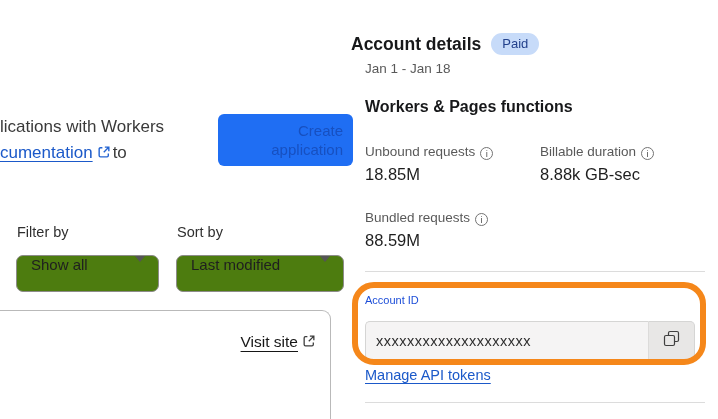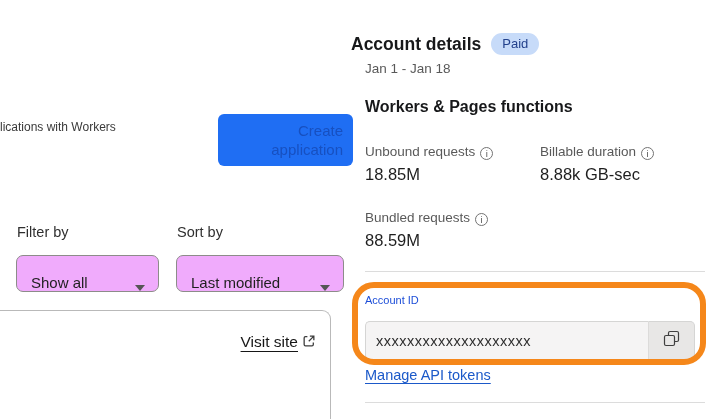--- a/index.html
+++ b/index.html
@@ -3,35 +3,35 @@
 <meta charset="utf-8">
 <style>
   html,body{margin:0;padding:0;background:#fff;}
   .screen{
     position:relative;width:718px;height:419px;background:#ffffff;overflow:hidden;
     font-family:"Liberation Sans", sans-serif;color:#1f1f1f;
   }
   .abs{position:absolute;}
 
   
-  .intro{left:0;top:114px;font-size:12px;line-height:26px;color:#3a3a3a;white-space:nowrap;}
+  .intro{left:0;top:114px;font-size:17px;line-height:26px;color:#3a3a3a;white-space:nowrap;}
   .intro a{color:var(--link-blue,#1b59c9);text-decoration:underline;text-underline-offset:3px;}
   .ext-icon{display:inline-block;vertical-align:-1px;margin:0 2px 0 4px;}
 
   .create-btn{
     left:218px;top:114px;width:135px;height:52px;border:none;border-radius:6px;
     background:var(--accent-blue,#1f6ef3);color:#1750c0;font-size:15px;line-height:19px;
     display:flex;align-items:center;justify-content:center;text-align:right;padding:0 10px;
     font-family:inherit;cursor:pointer;box-sizing:border-box;
   }
 
   .ctl-label{font-size:14.5px;color:#2f2f2f;}
   .select{
-    height:37px;border:1px solid #8d8c8a;border-radius:7px;background:#f0abfc;
-    display:flex;align-items:flex-end;justify-content:space-between;
+    height:37px;border:1px solid #8d8c8a;border-radius:7px;background:#4d7c0f;
+    display:flex;align-items:flex-start;justify-content:space-between;
     padding:0 13px 0 14px;font-size:15px;color:#1f1f1f;box-sizing:border-box;cursor:pointer;
   }
   .caret{width:0;height:0;border-left:5px solid transparent;border-right:5px solid transparent;border-top:6px solid #555;margin-left:10px;}
 
   .card{
     left:0;top:310px;width:330px;height:110px;background:#fff;
     border-top:1px solid #b9b9b9;border-right:1px solid #b9b9b9;border-top-right-radius:9px;
   }
   .visit-row{position:absolute;top:22px;left:0;width:318px;text-align:right;font-size:15.5px;white-space:nowrap;}
   .visit-row a{color:#161616;text-decoration:underline;text-underline-offset:4px;}
@@ -76,20 +76,26 @@
   .manage-link{left:365px;top:367px;font-size:14.5px;text-align:center;}
   .manage-link a{color:var(--link-blue,#1b59c9);text-decoration:underline;text-underline-offset:3px;}
 </style>
 </head>
 <body>
 
 <div class="screen">
 
   <div class="abs intro">
     <div>lications with Workers</div>
+    <div>
+      <a href="#">cumentation</a><span class="ext-icon"><svg width="14" height="14" viewBox="0 0 13 13">
+            <path d="M5 2.5 H3.2 C2.5 2.5 2 3 2 3.7 V9.8 C2 10.5 2.5 11 3.2 11 H9.3 C10 11 10.5 10.5 10.5 9.8 V8" fill="none" stroke="#2464d2" stroke-width="1.3"></path>
+            <path d="M7.3 2 H11 V5.7 M10.8 2.2 L6.3 6.7" fill="none" stroke="#2464d2" stroke-width="1.3"></path>
+          </svg></span><span>to</span>
+    </div>
   </div>
 
   <button class="abs create-btn">Create application</button>
 
   <div class="abs ctl-label" style="left:17px;top:224px;">Filter by</div>
   <div class="abs select" style="left:16px;top:255px;width:143px;">
     <span>Show all</span>
     <span class="caret"></span>
   </div>
 

